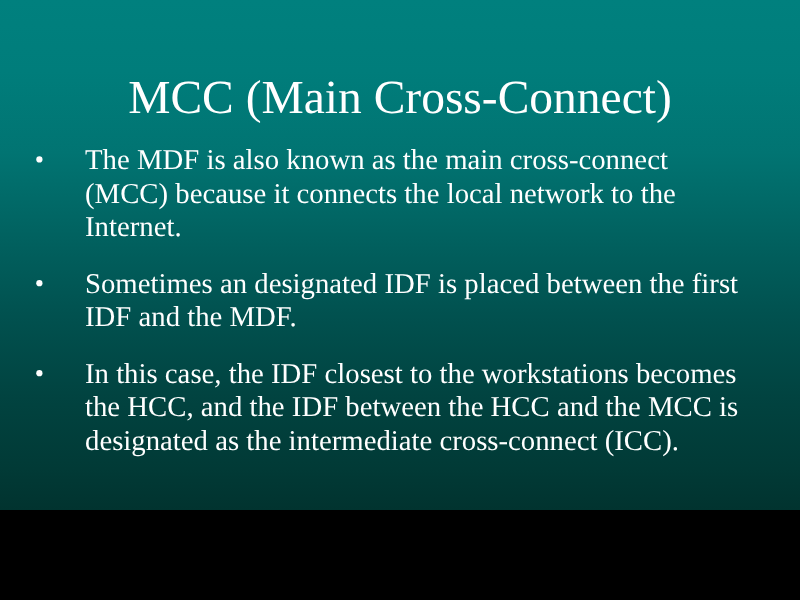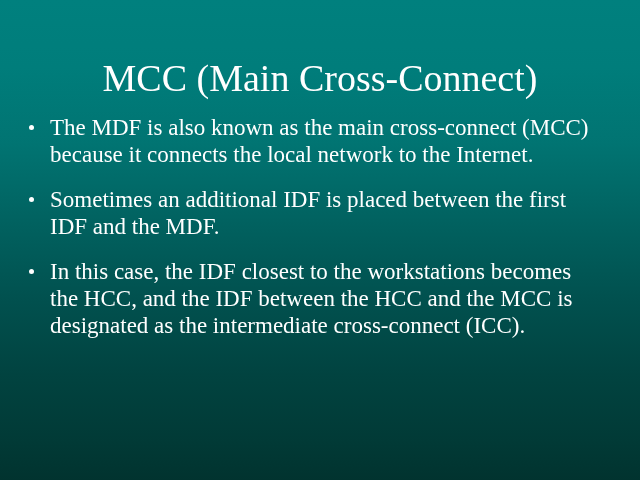--- a/index.html
+++ b/index.html
@@ -3,21 +3,21 @@
 <meta charset="utf-8">
 <style>
   html, body {
     margin: 0;
     padding: 0;
     background: #000;
   }
   #slide {
     position: relative;
     width: 640px;
-    height: 480px;
+    height: 408px;
     overflow: hidden;
     
     background: linear-gradient(to bottom,
         #00807e 0%,
         #007d7b 14%,
         #017472 30%,
         #016260 46%,
         #01514f 62%,
         #014340 78%,
         #013a36 92%,
@@ -81,21 +81,21 @@
 
   
   #bullets {
     position: absolute;
     top: 114px;
     left: 0;
     width: 640px;
   }
   .bullet-item {
     position: relative;
-    padding-left: 50px;
+    padding-left: 68px;
     padding-right: 36px;
     margin-bottom: 18px;
     color: #ffffff;
     font-family: "Liberation Serif", "DejaVu Serif", serif;
     font-size: 23px;
     line-height: 27px;
     text-align: left;
   }
   .bullet-marker {
     position: absolute;
@@ -120,21 +120,21 @@
 
   <div id="bullets">
 
     <div class="bullet-item">
       <span class="bullet-marker"></span>
       <span class="bullet-text">The MDF is also known as the main cross-connect (MCC) because it connects the local network to the Internet.</span>
     </div>
 
     <div class="bullet-item">
       <span class="bullet-marker"></span>
-      <span class="bullet-text">Sometimes an additional IDF is placed between the first IDF and the MDF.</span>
+      <span class="bullet-text">Sometimes an designated IDF is placed between the first IDF and the MDF.</span>
     </div>
 
     <div class="bullet-item">
       <span class="bullet-marker"></span>
       <span class="bullet-text">In this case, the IDF closest to the workstations becomes the HCC, and the IDF between the HCC and the MCC is designated as the intermediate cross-connect (ICC).</span>
     </div>
 
   </div>
 
 </div>

